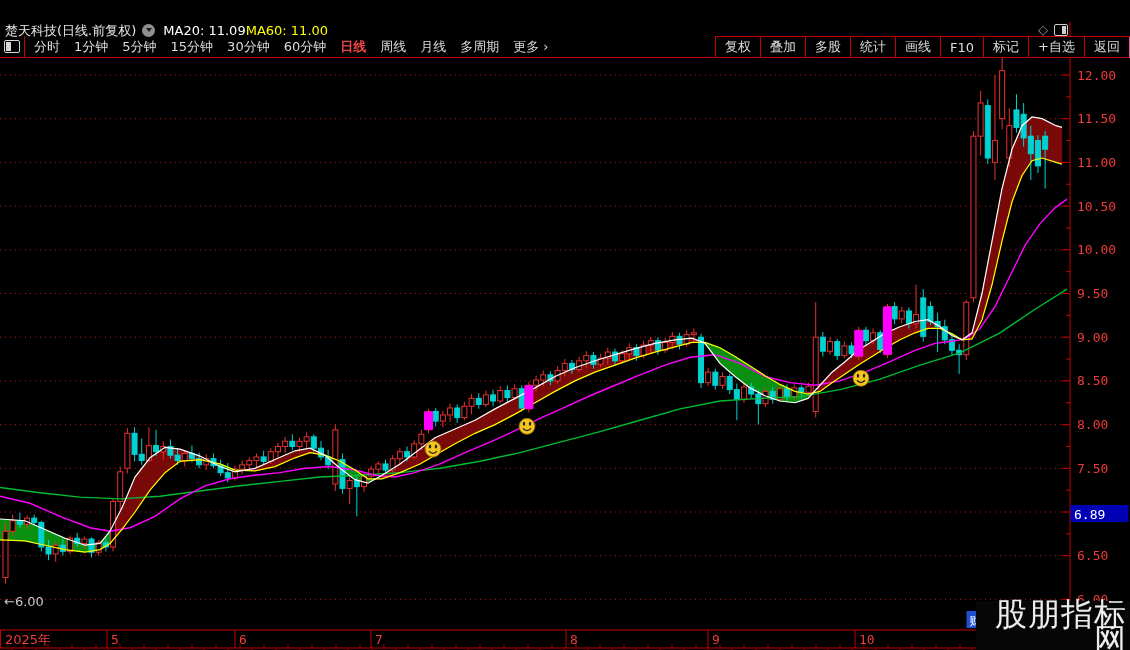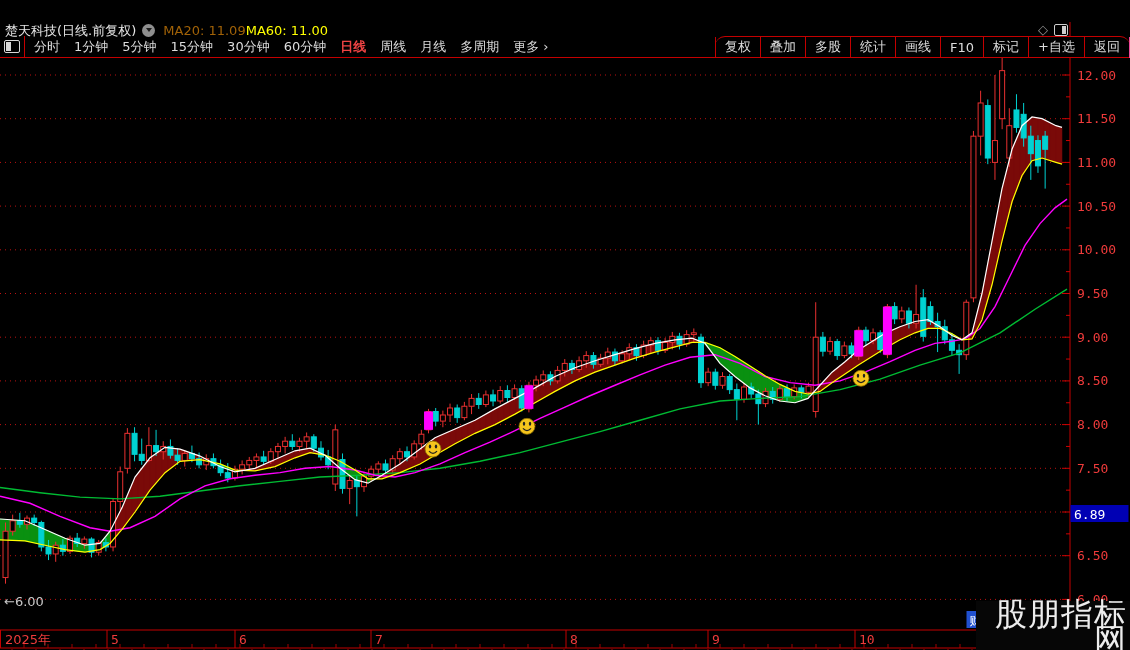--- a/index.html
+++ b/index.html
@@ -8,30 +8,30 @@
   svg#plot{position:absolute;left:0;top:0;z-index:1;}
   
   .topbar{position:absolute;left:0;top:0;width:1130px;height:21px;display:flex;align-items:center;
     border-bottom:1px solid #c40000;background:#000;z-index:3;font-size:13px;color:#dcdcdc;white-space:nowrap;margin-top:36px;}
   .win-cell{width:24px;height:21px;display:flex;align-items:center;justify-content:center;border-right:1px solid #c40000;}
   .win-glyph{width:14px;height:11px;border:1px solid #d8d8d8;border-radius:2px;position:relative;}
   .win-glyph::after{content:"";position:absolute;left:1px;top:1px;bottom:1px;width:5px;background:#d8d8d8;}
   .left-menu{display:flex;align-items:center;margin-left:2px;}
   .menu-item{padding:0 5px;margin:0 2px;cursor:default;}
   .menu-item.active{color:#ef4444;font-weight:bold;}
-  .right-menu{margin-left:auto;display:flex;align-items:stretch;height:21px;border-top:1px solid #c40000;border-radius:10px;}
+  .right-menu{margin-left:auto;display:flex;align-items:stretch;height:21px;border-top:1px solid #c40000;}
   .rmenu-item{display:flex;align-items:center;padding:0 9px;border-left:1px solid #c40000;}
   .rmenu-item:last-child{border-right:1px solid #ec4899;}
   
   .infobar{position:absolute;left:0;top:22px;width:1130px;height:17px;display:flex;align-items:center;
     z-index:3;font-size:13px;color:#e6e6e6;background:transparent;white-space:nowrap;}
   .ib-title{margin-left:5px;color:#e6e6e6;}
   .chev-circle{width:13px;height:13px;border-radius:50%;background:#8f8f8f;margin-left:6px;position:relative;}
   .chev-circle::after{content:"";position:absolute;left:3.5px;top:4px;border:3px solid transparent;border-top:4px solid #1c1c1c;}
-  .ib-ma20{margin-left:8px;color:#a16207;}
+  .ib-ma20{margin-left:8px;color:#ffffff;}
   .ib-ma60{color:#ffff00;}
   .ib-icons{position:absolute;right:62px;top:1px;display:flex;align-items:center;gap:6px;}
   .diamond{color:#9a9a9a;font-size:13px;line-height:13px;}
   .panel-glyph{width:12px;height:10px;border:1px solid #cfcfcf;border-radius:2px;position:relative;}
   .panel-glyph::after{content:"";position:absolute;right:1px;top:1px;bottom:1px;width:4px;background:#cfcfcf;}
   
   .watermark{position:absolute;right:0;top:601px;width:154px;height:49px;background:#060606;z-index:5;
     text-align:right;padding-right:3px;box-sizing:border-box;}
   .wm1{font-size:32px;font-weight:normal;color:#ededed;line-height:26px;letter-spacing:1px;}
   .wm2{font-size:19px;font-weight:bold;color:#e2e2e2;line-height:21px;font-family:"DejaVu Sans",sans-serif;}

